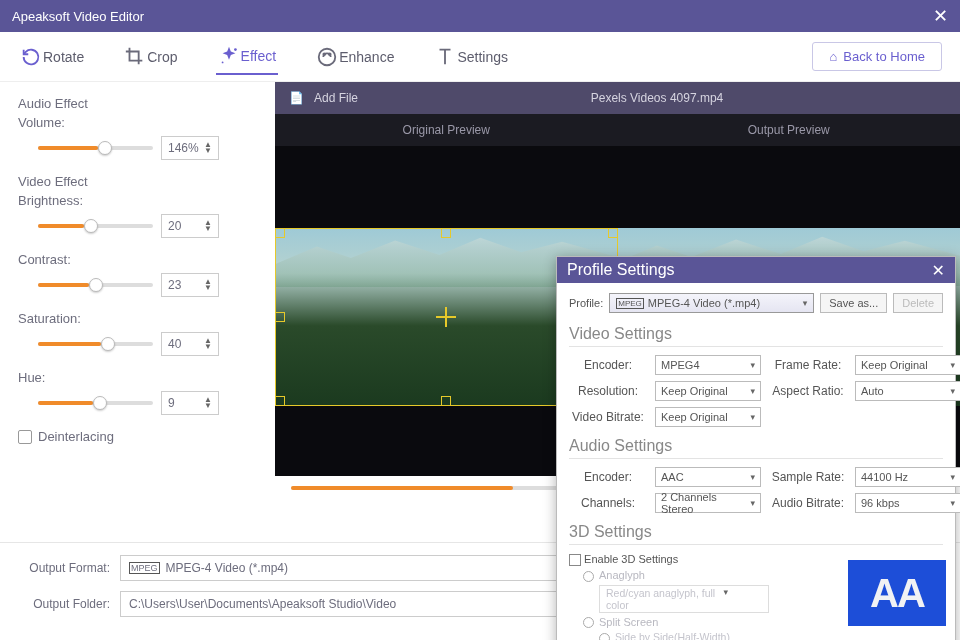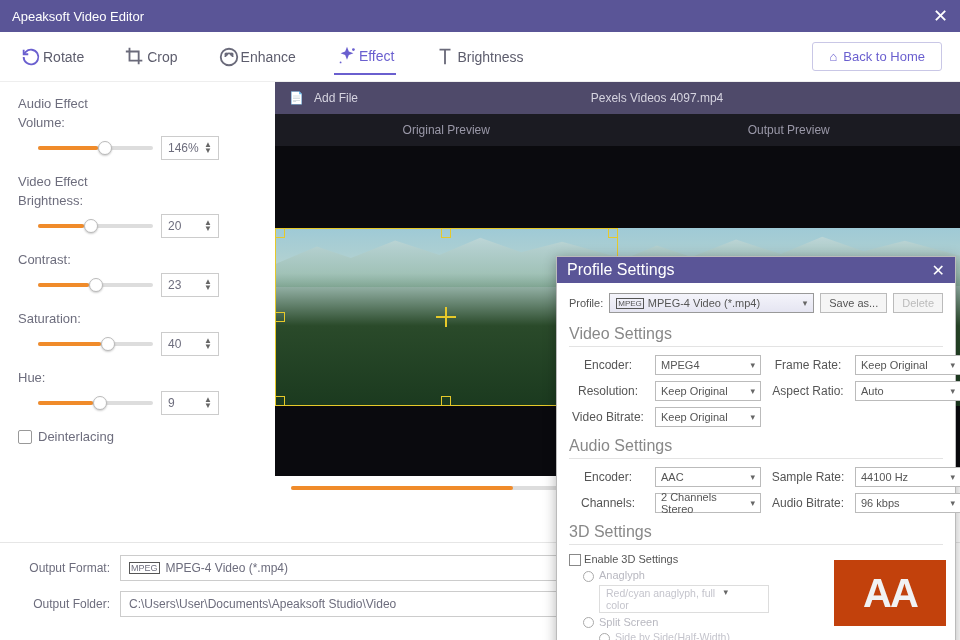--- a/index.html
+++ b/index.html
@@ -65,21 +65,21 @@
 .section-head { color:#888; font-size:16px; border-bottom:1px solid #e3e3e3; padding-bottom:3px; margin: 10px 0 8px;}
 .settings-grid { display:grid; grid-template-columns: 78px 106px 78px 106px; gap: 6px 8px; align-items:center;}
 .settings-grid .k { text-align:center; font-size:12px; color:#555;}
 .settings-grid .v { height:20px; border:1px solid #bbb; display:flex; align-items:center; padding:0 5px; justify-content:space-between; font-size:11px; background:#fff;}
 .chev { font-size:9px; color:#666;}
 .cb-small { width:12px; height:12px; border:1px solid #888; display:inline-block; vertical-align:middle;}
 .radio-sm { width:11px; height:11px; border:1px solid #aaa; border-radius:50%; display:inline-block; vertical-align:middle; margin-right:5px;}
 .threeD .opt { color:#b8b8c0; margin:3px 0 3px 14px; font-size:11px;}
 .threeD .sub { margin-left: 30px; color:#c4c4cc; font-size:10.5px;}
 
-.logo-box { position:absolute; right:14px; bottom:14px; width:112px; height:66px; background:#c2410c; display:flex; align-items:center; justify-content:center; color:#f1f2f4; font-size:40px; font-weight:600; letter-spacing:-2px; z-index:60;}
+.logo-box { position:absolute; right:14px; bottom:14px; width:98px; height:66px; background:#1d4ed8; display:flex; align-items:center; justify-content:center; color:#f1f2f4; font-size:40px; font-weight:600; letter-spacing:-2px; z-index:60;}
 </style>
 </head>
 <body>
 
 <div class="titlebar">
   <span>Apeaksoft Video Editor</span>
   <span class="close">✕</span>
 </div>
 
 <div class="toolbar">
@@ -93,49 +93,49 @@
     <span>Rotate</span>
   </div>
   <div class="tool-item">
     <span class="tool-icon">
         <svg width="22" height="22" viewBox="0 0 24 24" fill="none" stroke="#6a6a7a" stroke-width="2">
           <path d="M6 2v14h14"></path>
           <path d="M2 6h14v14"></path>
         </svg>
       </span>
     <span>Crop</span>
+  </div>
+  <div class="tool-item active">
+    <span class="tool-icon">
+        <svg width="22" height="22" viewBox="0 0 24 24" fill="#6a5fcf">
+          <path d="M12 2l2 5 5 2-5 2-2 5-2-5-5-2 5-2z"></path>
+          <circle cx="19" cy="5" r="1.5"></circle>
+          <circle cx="5" cy="19" r="1"></circle>
+        </svg>
+      </span>
+    <span>Effect</span>
   </div>
   <div class="tool-item">
     <span class="tool-icon">
         <svg width="22" height="22" viewBox="0 0 24 24" fill="none" stroke="#6a6a7a" stroke-width="2">
           <circle cx="12" cy="12" r="9"></circle>
           <path d="M8 12a4 4 0 0 1 8 0"></path>
           <circle cx="9" cy="9" r="1" fill="#6a6a7a"></circle>
           <circle cx="15" cy="9" r="1" fill="#6a6a7a"></circle>
         </svg>
       </span>
     <span>Enhance</span>
   </div>
-  <div class="tool-item active">
-    <span class="tool-icon">
-        <svg width="22" height="22" viewBox="0 0 24 24" fill="#6a5fcf">
-          <path d="M12 2l2 5 5 2-5 2-2 5-2-5-5-2 5-2z"></path>
-          <circle cx="19" cy="5" r="1.5"></circle>
-          <circle cx="5" cy="19" r="1"></circle>
-        </svg>
-      </span>
-    <span>Effect</span>
-  </div>
   <div class="tool-item">
     <span class="tool-icon">
         <svg width="22" height="22" viewBox="0 0 24 24" fill="none" stroke="#6a6a7a" stroke-width="2">
           <path d="M6 4h12M12 4v16"></path>
         </svg>
       </span>
-    <span>Brightness</span>
+    <span>Settings</span>
   </div>
   <div class="back-home">
     <span>⌂</span>
     <span>Back to Home</span>
   </div>
 </div>
 
 <div class="main">
   <div class="sidebar">
     <div class="group-title">Audio Effect</div>

